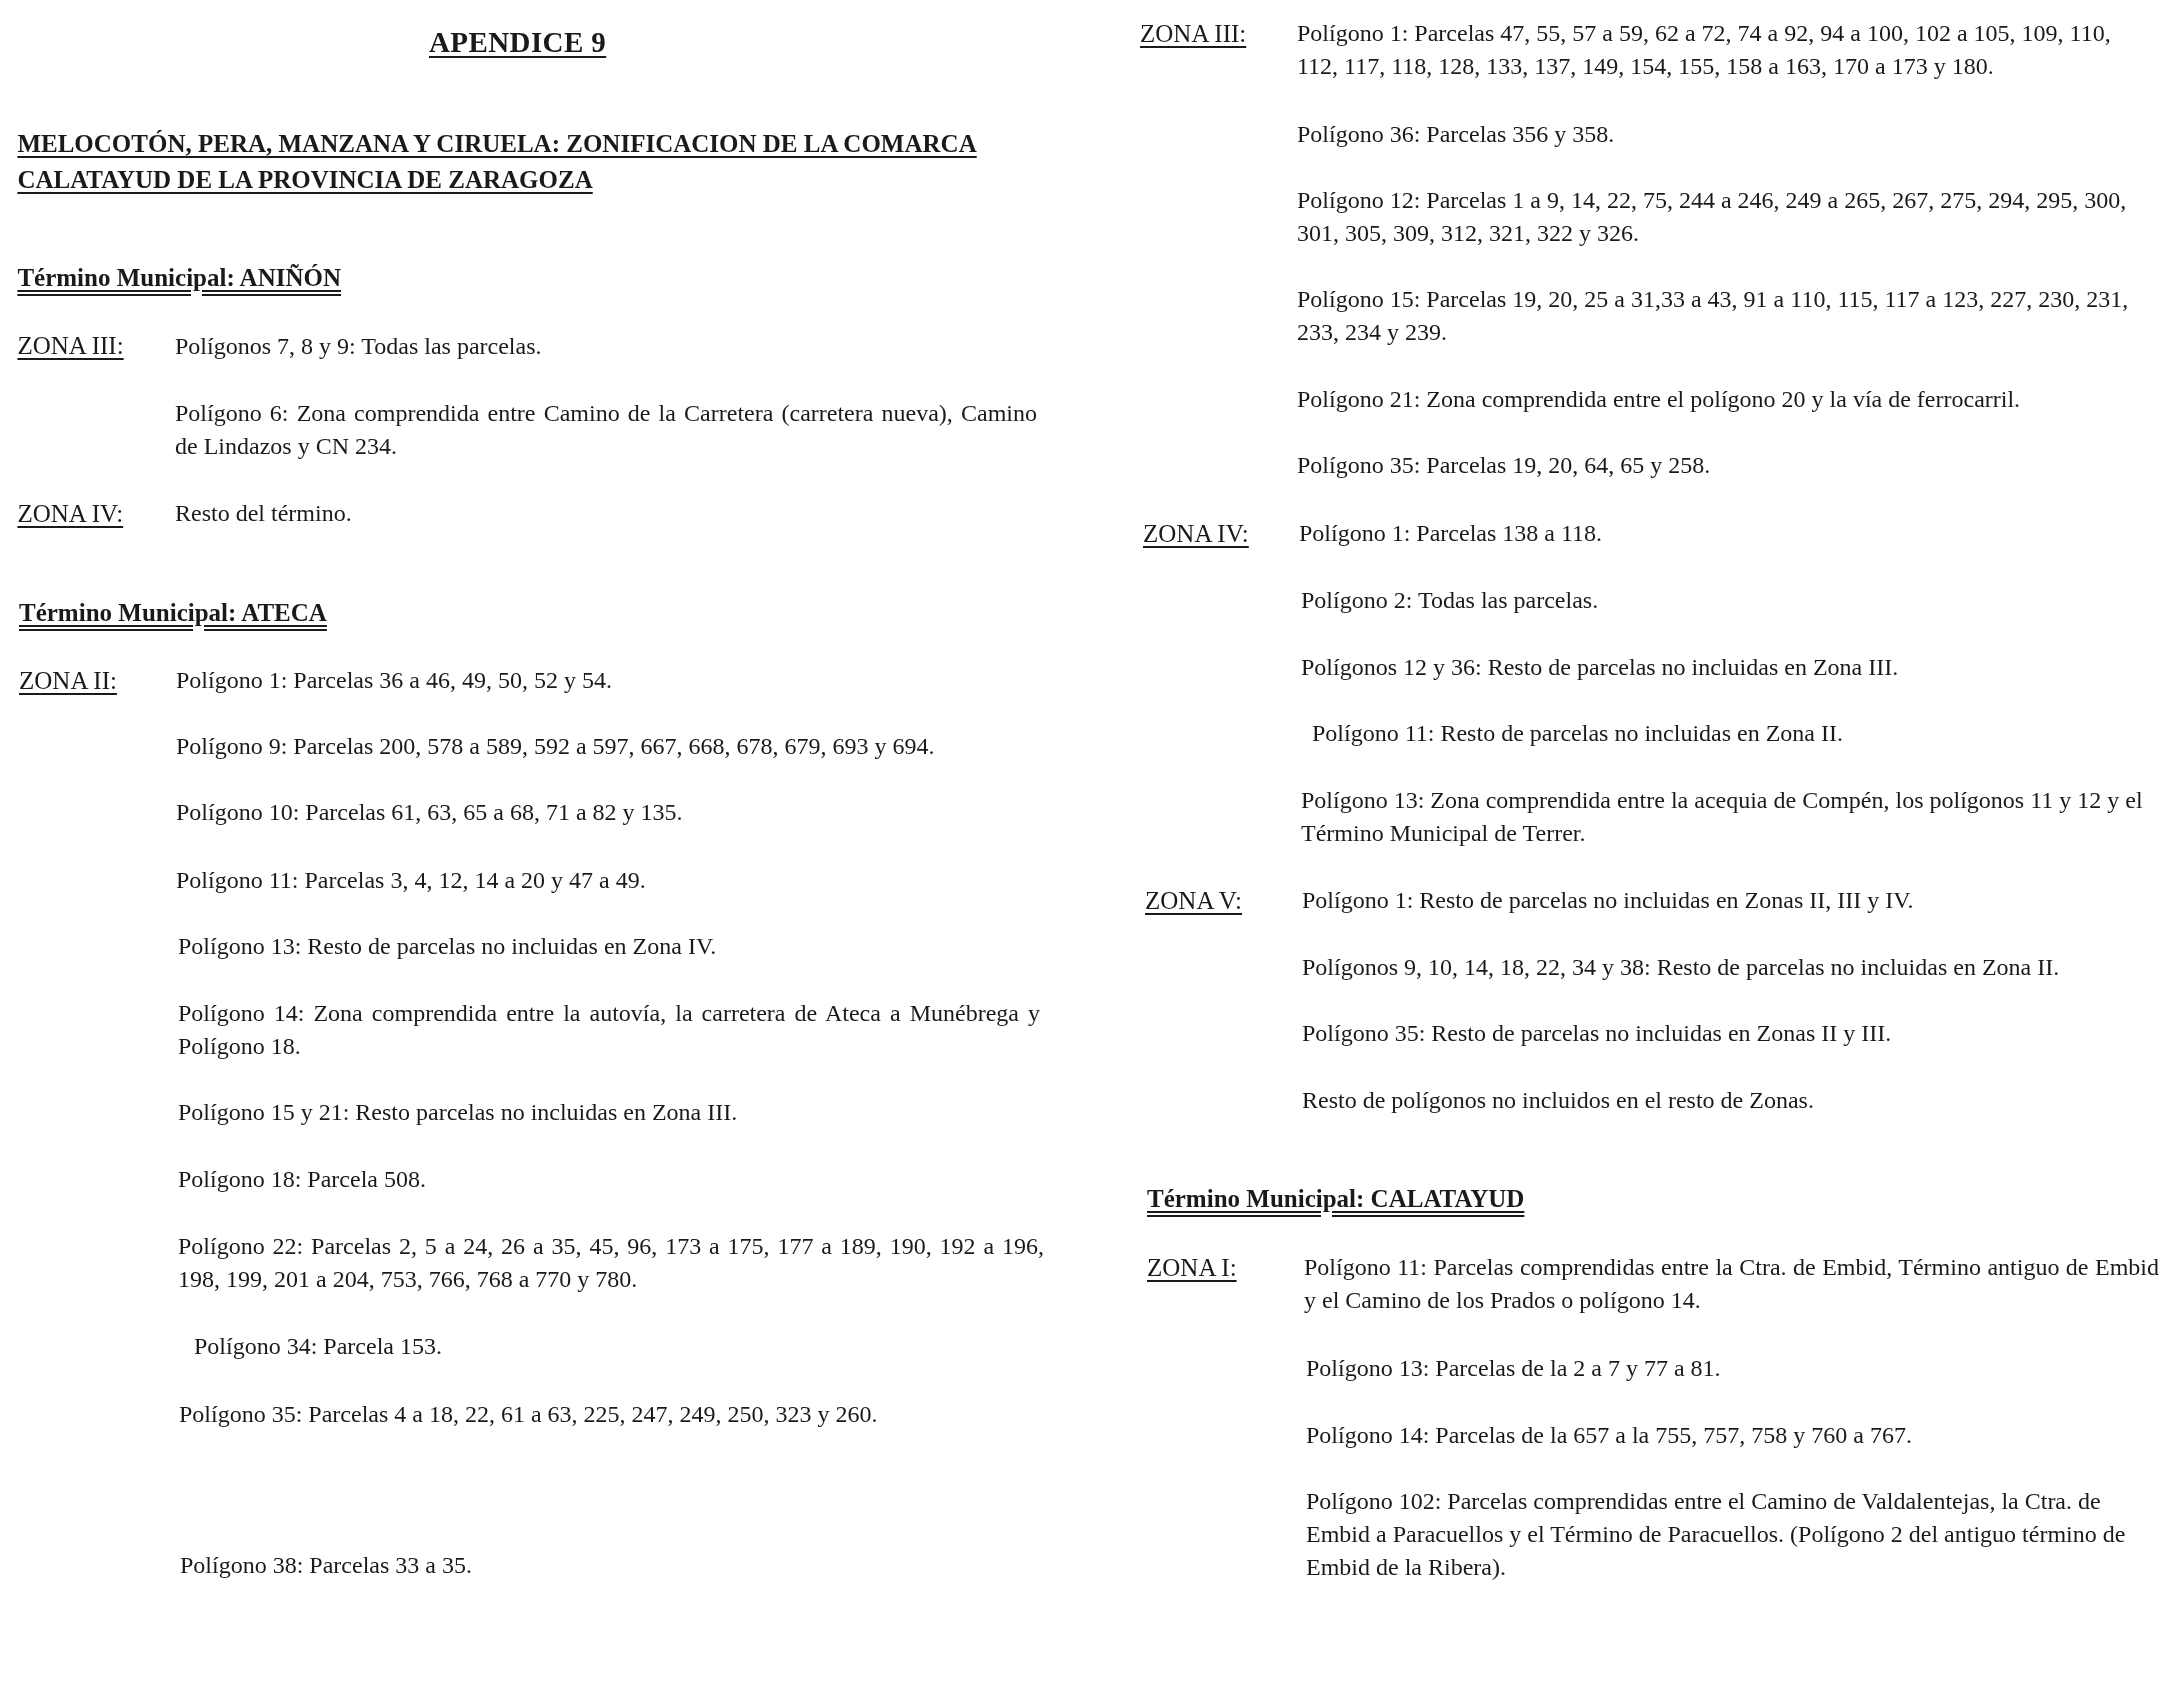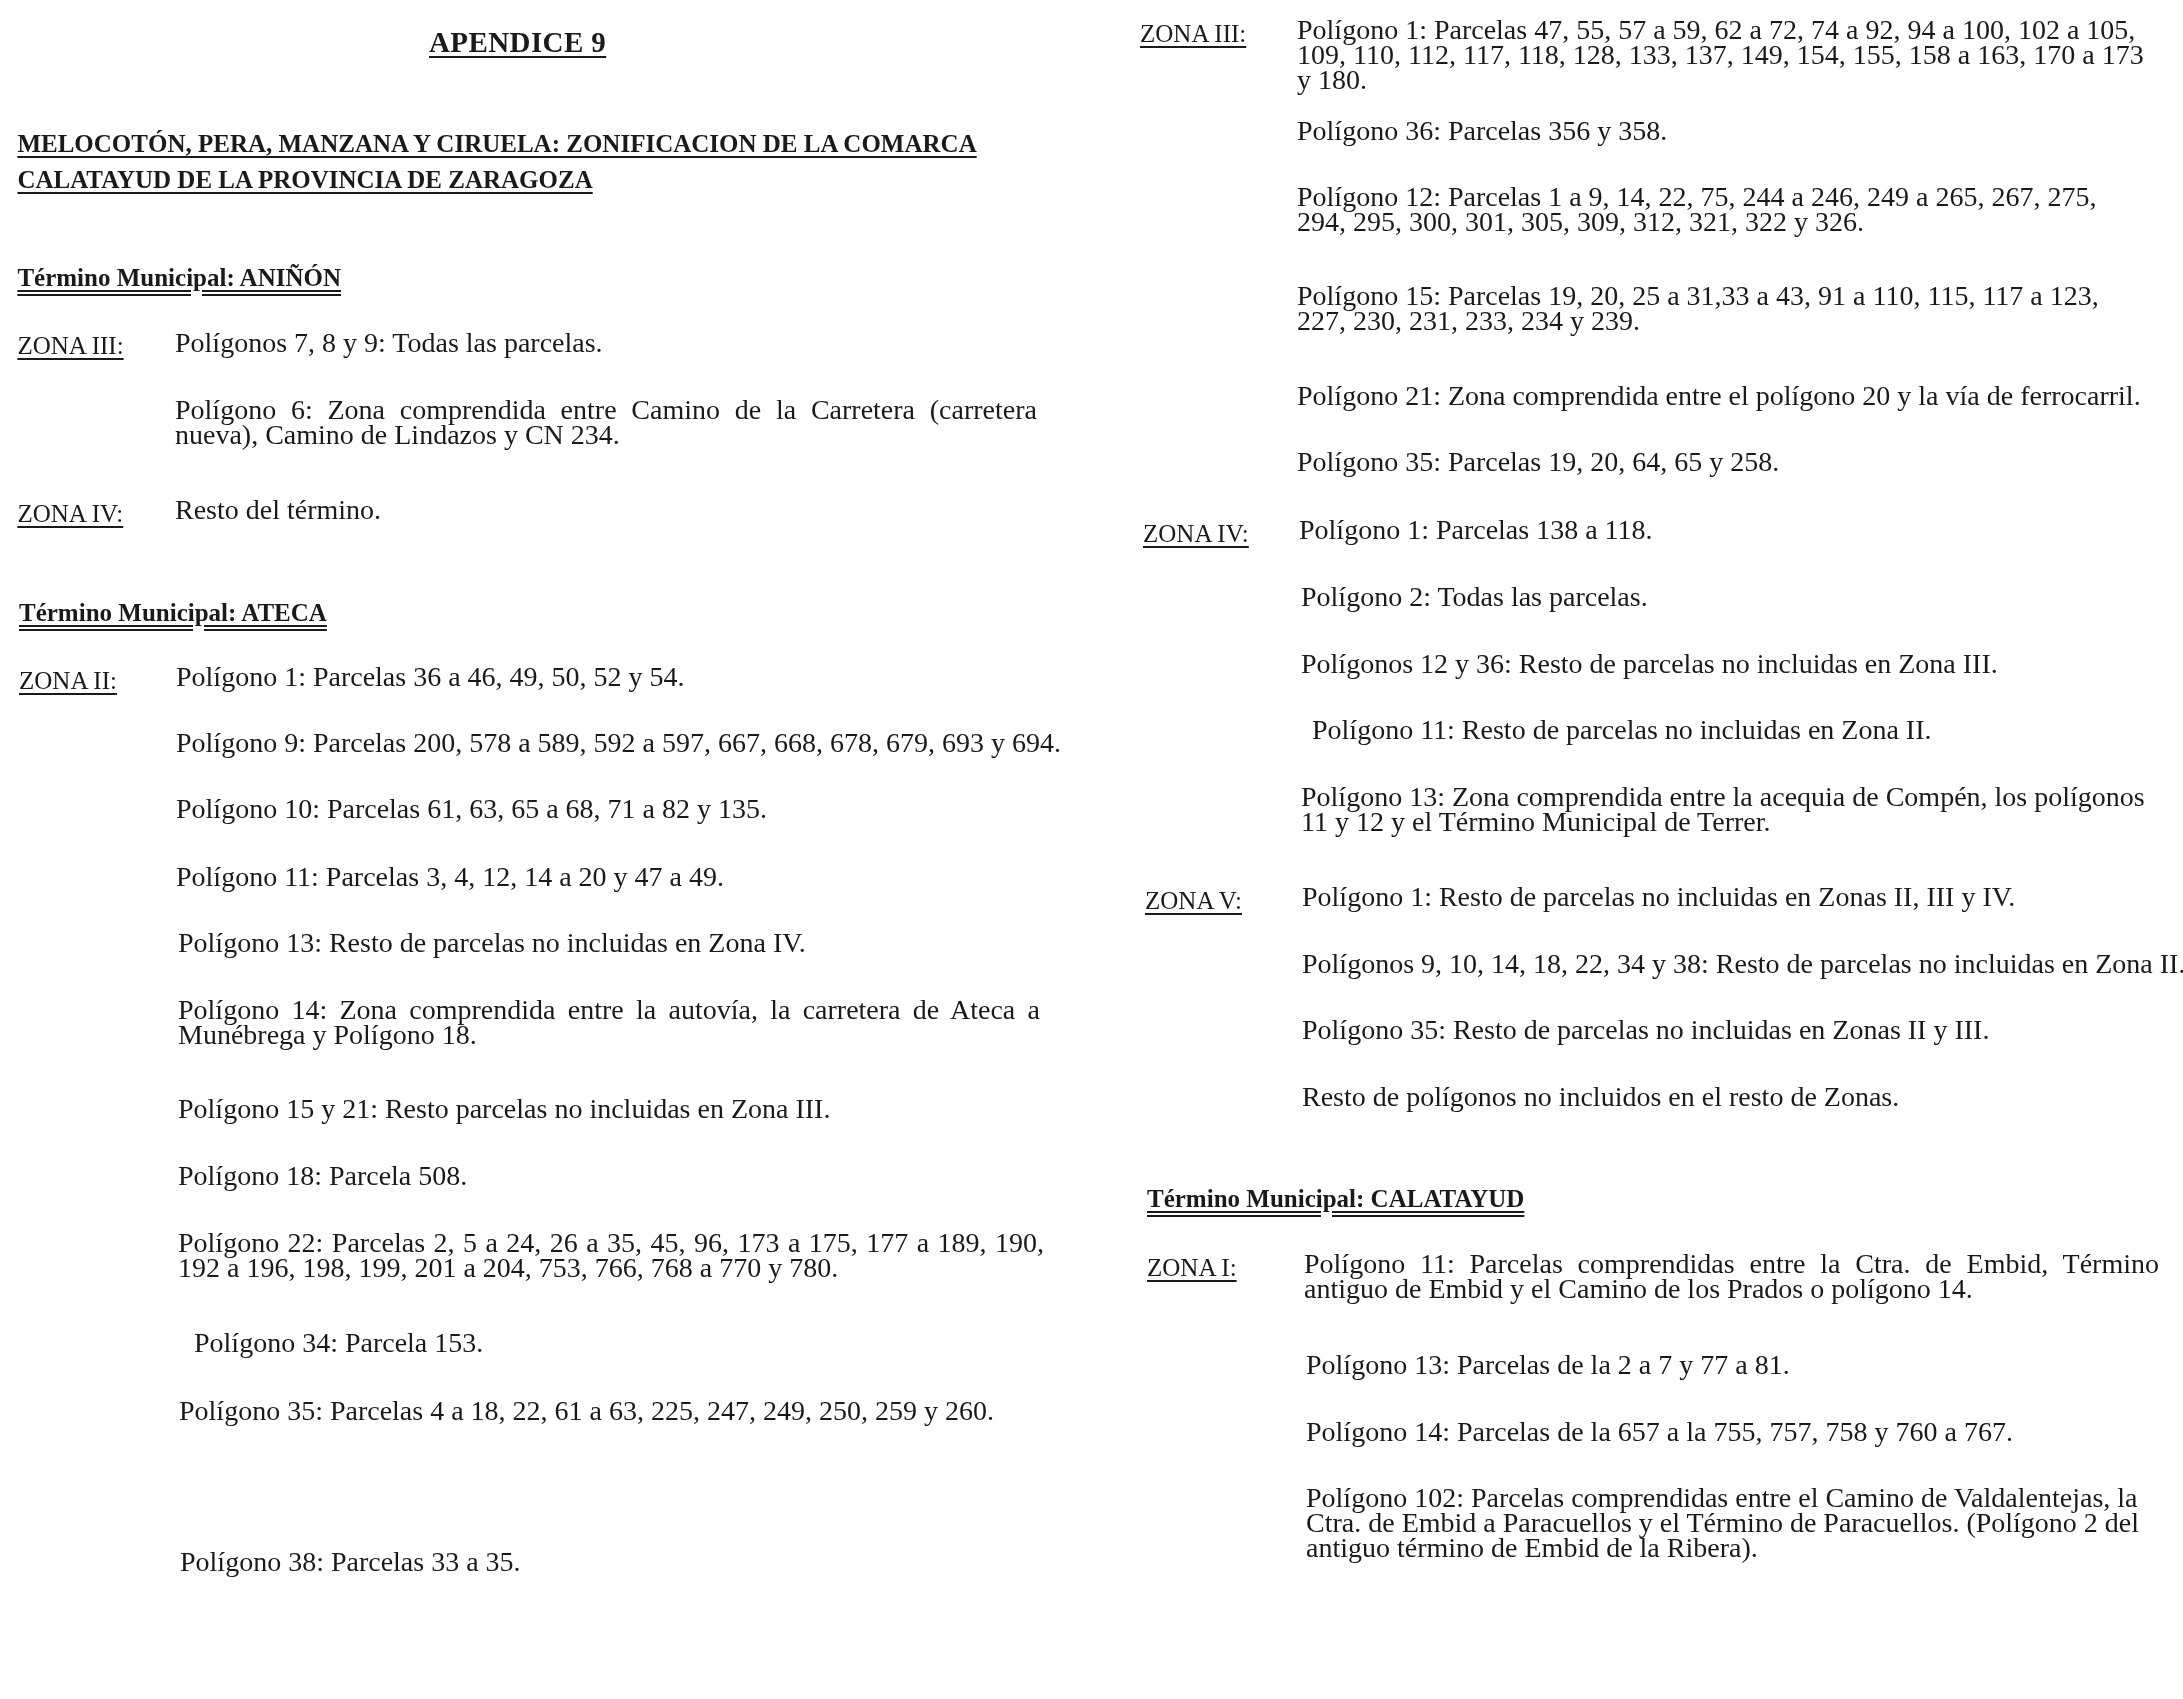--- a/index.html
+++ b/index.html
@@ -44,22 +44,22 @@
     text-underline-offset: 3.6px;
     white-space: nowrap;
   }
   .zona-label {
     font-size: 25px;
     text-decoration: underline;
     text-underline-offset: 4.3px;
     white-space: nowrap;
   }
   .entry {
-    font-size: 28px;
-    line-height: 25px;
+    font-size: 24px;
+    line-height: 33px;
     text-align: justify;
   }
   .entry.nowrap { white-space: nowrap; text-align: left; }
 </style>
 </head>
 <body>
 
 <div class="page">
 
   <div class="abs title" style="left:429px; top:26px;">APENDICE 9</div>
@@ -82,21 +82,21 @@
   <div class="abs entry nowrap" style="left:176px; top:664px;">Polígono 1: Parcelas 36 a 46, 49, 50, 52 y 54.</div>
   <div class="abs entry nowrap" style="left:176px; top:730px;">Polígono 9: Parcelas 200, 578 a 589, 592 a 597, 667, 668, 678, 679, 693 y 694.</div>
   <div class="abs entry nowrap" style="left:176px; top:796px;">Polígono 10: Parcelas 61, 63, 65 a 68, 71 a 82 y 135.</div>
   <div class="abs entry nowrap" style="left:176px; top:864px;">Polígono 11: Parcelas 3, 4, 12, 14 a 20 y 47 a 49.</div>
   <div class="abs entry nowrap" style="left:178px; top:930px;">Polígono 13: Resto de parcelas no incluidas en Zona IV.</div>
   <div class="abs entry" style="left:178px; top:997px; width:862px; text-align-last:left;">Polígono 14: Zona comprendida entre la autovía, la carretera de Ateca a Munébrega y Polígono 18.</div>
   <div class="abs entry nowrap" style="left:178px; top:1096px;">Polígono 15 y 21: Resto parcelas no incluidas en Zona III.</div>
   <div class="abs entry nowrap" style="left:178px; top:1163px;">Polígono 18: Parcela 508.</div>
   <div class="abs entry" style="left:178px; top:1230px; width:866px;">Polígono 22: Parcelas 2, 5 a 24, 26 a 35, 45, 96, 173 a 175, 177 a 189, 190, 192 a 196, 198, 199, 201 a 204, 753, 766, 768 a 770 y 780.</div>
   <div class="abs entry nowrap" style="left:194px; top:1330px;">Polígono 34: Parcela 153.</div>
-  <div class="abs entry nowrap" style="left:179px; top:1398px;">Polígono 35: Parcelas 4 a 18, 22, 61 a 63, 225, 247, 249, 250, 259 y 260.</div>
+  <div class="abs entry nowrap" style="left:179px; top:1398px;">Polígono 35: Parcelas 4 a 18, 22, 61 a 63, 225, 247, 249, 250, 323 y 260.</div>
   <div class="abs entry nowrap" style="left:180px; top:1505px;margin-top:44px;">Polígono 38: Parcelas 33 a 35.</div>
 
   <div class="abs zona-label" style="left:1140px; top:20px;">ZONA III:</div>
   <div class="abs entry" style="left:1297px; top:17.4px; width:851px; text-align:left;">Polígono 1: Parcelas 47, 55, 57 a 59, 62 a 72, 74 a 92, 94 a 100, 102 a 105, 109, 110, 112, 117, 118, 128, 133, 137, 149, 154, 155, 158 a 163, 170 a 173 y 180.</div>
   <div class="abs entry nowrap" style="left:1297px; top:118px;">Polígono 36: Parcelas 356 y 358.</div>
   <div class="abs entry" style="left:1297px; top:184px; width:851px; text-align:left;">Polígono 12: Parcelas 1 a 9, 14, 22, 75, 244 a 246, 249 a 265, 267, 275, 294, 295, 300, 301, 305, 309, 312, 321, 322 y 326.</div>
   <div class="abs entry" style="left:1297px; top:283px; width:851px; text-align:left;">Polígono 15: Parcelas 19, 20, 25 a 31,33 a 43, 91 a 110, 115, 117 a 123, 227, 230, 231, 233, 234 y 239.</div>
   <div class="abs entry nowrap" style="left:1297px; top:383px;">Polígono 21: Zona comprendida entre el polígono 20 y la vía de ferrocarril.</div>
   <div class="abs entry nowrap" style="left:1297px; top:449px;">Polígono 35: Parcelas 19, 20, 64, 65 y 258.</div>
 

